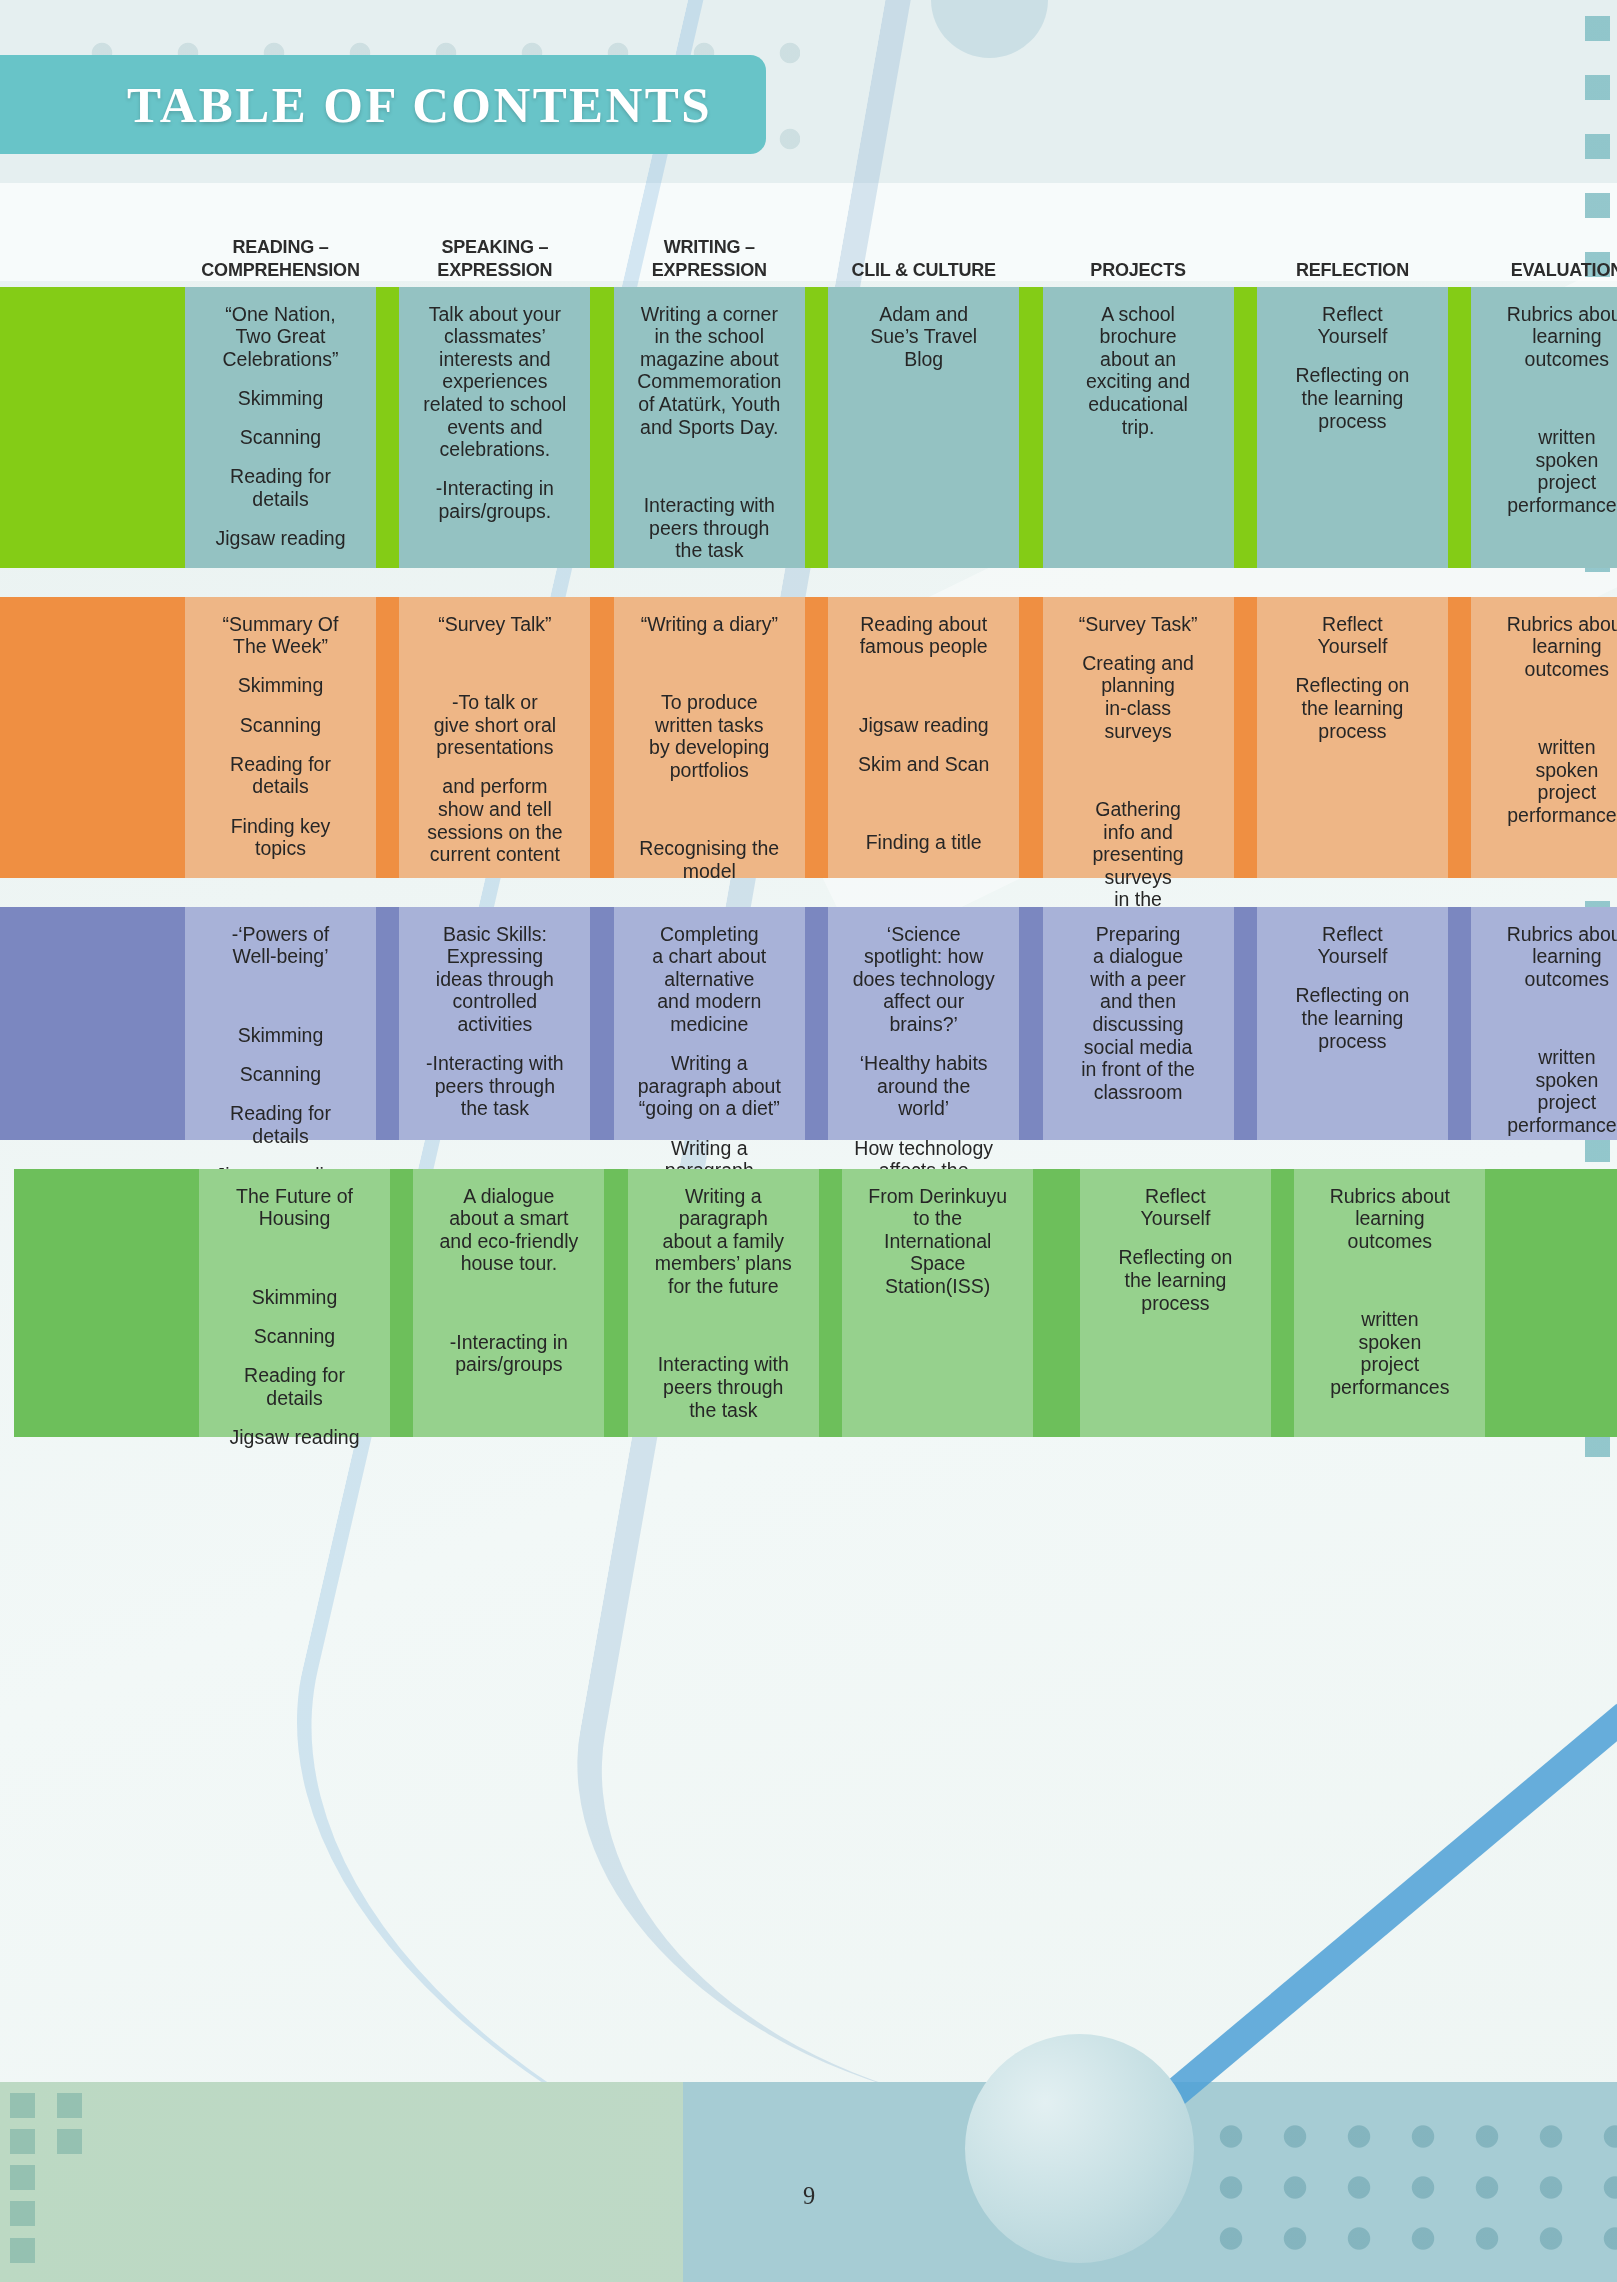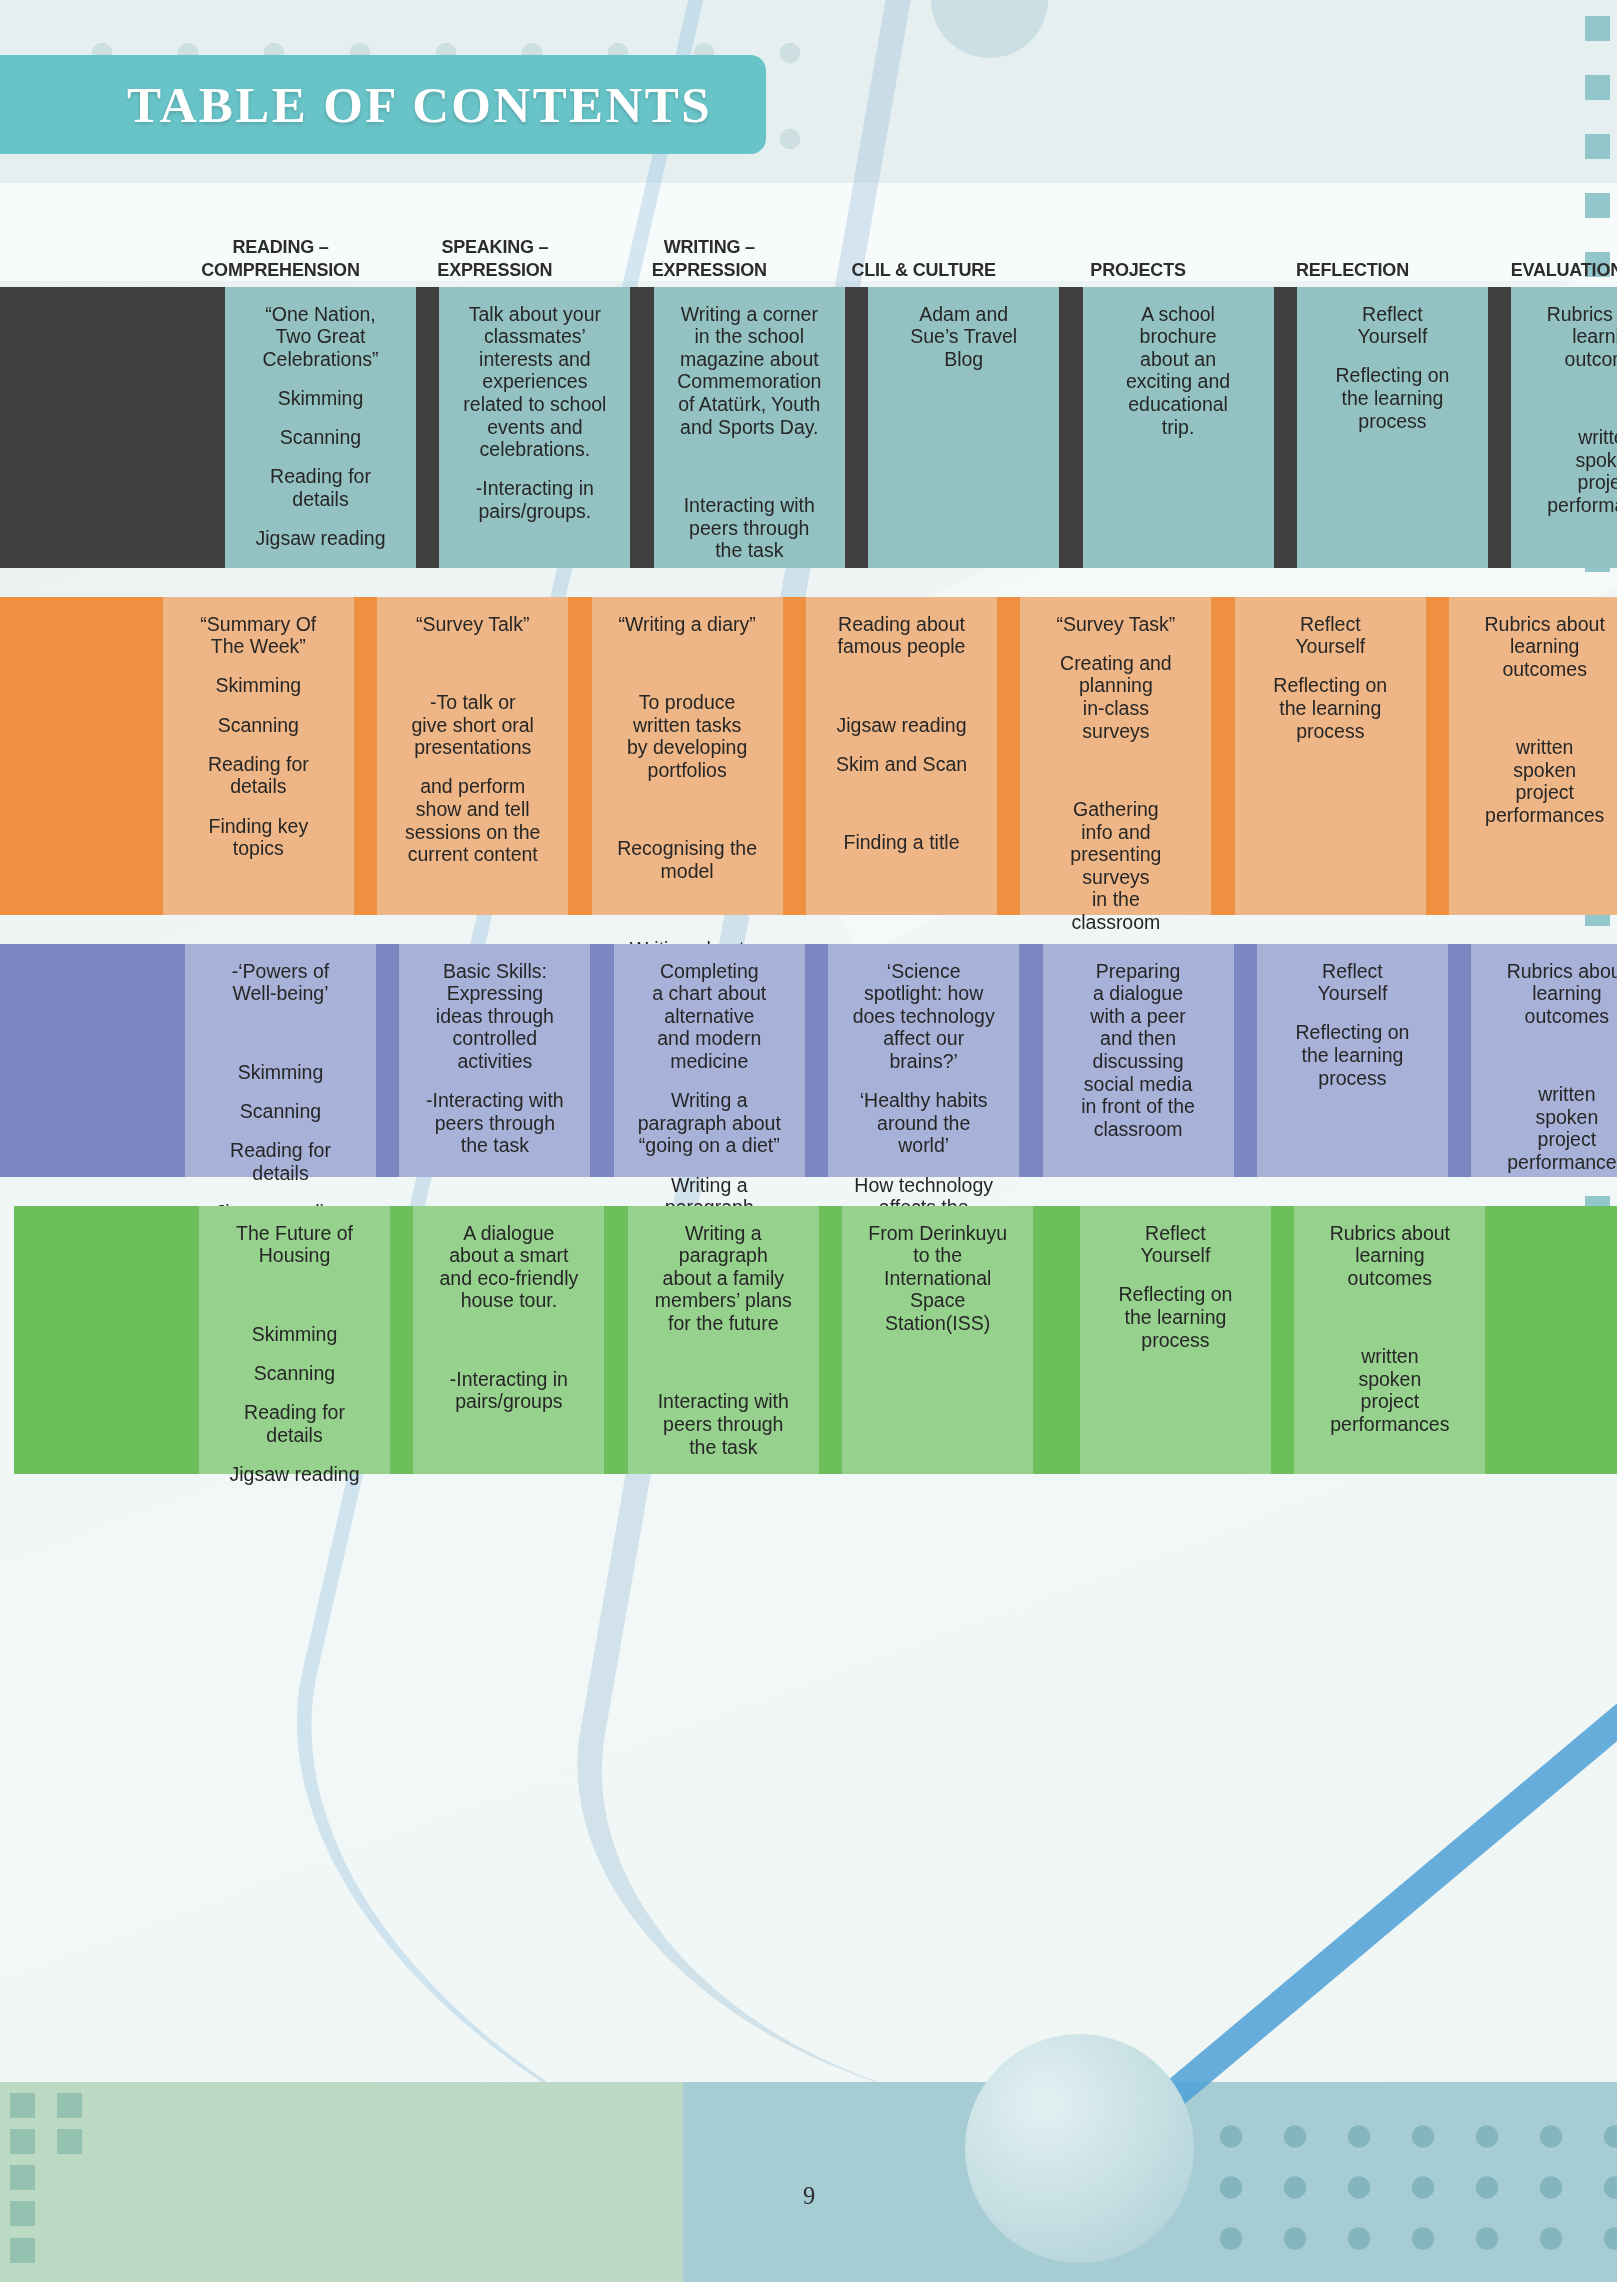--- a/index.html
+++ b/index.html
@@ -171,31 +171,31 @@
     line-height: 1.16;
     color: #262626;
   }
   .cell p { margin: 0 0 16.6px 0; }
   .cell p:last-child { margin-bottom: 0; }
   .gap-col { flex: 0 0 23.4px; position: relative; }
   .lead-col { flex: 0 0 185px; position: relative; }
   .end-col  { flex: 1 1 auto; position: relative; }
 
   
-  .row.teal   { background: #404040; padding-left: 40px; }
+  .row.teal   { background: #84cc16; }
   .row.teal   .cell { background: #94c2c2; }
   .row.orange { background: #ef8f42; }
   .row.orange .cell { background: #eeb686; }
   .row.purple { background: #7b87c0; }
   .row.purple .cell { background: #a8b2d8; }
   .row.green  { background: #6dbf5b; }
   .row.green  .cell { background: #96d18d; }
 
   .row.teal   { height: 281px; }
-  .row.orange { height: 318px; justify-content: center; }
+  .row.orange { height: 281px; }
   .row.purple { height: 233px; }
   .row.green  { height: 268px; margin-left: 14px; }
 
   .page-number {
     position: absolute;
     left: 0; right: 0;
     bottom: 72px;
     text-align: center;
     font-family: "Liberation Serif", serif;
     font-size: 24.4px;

